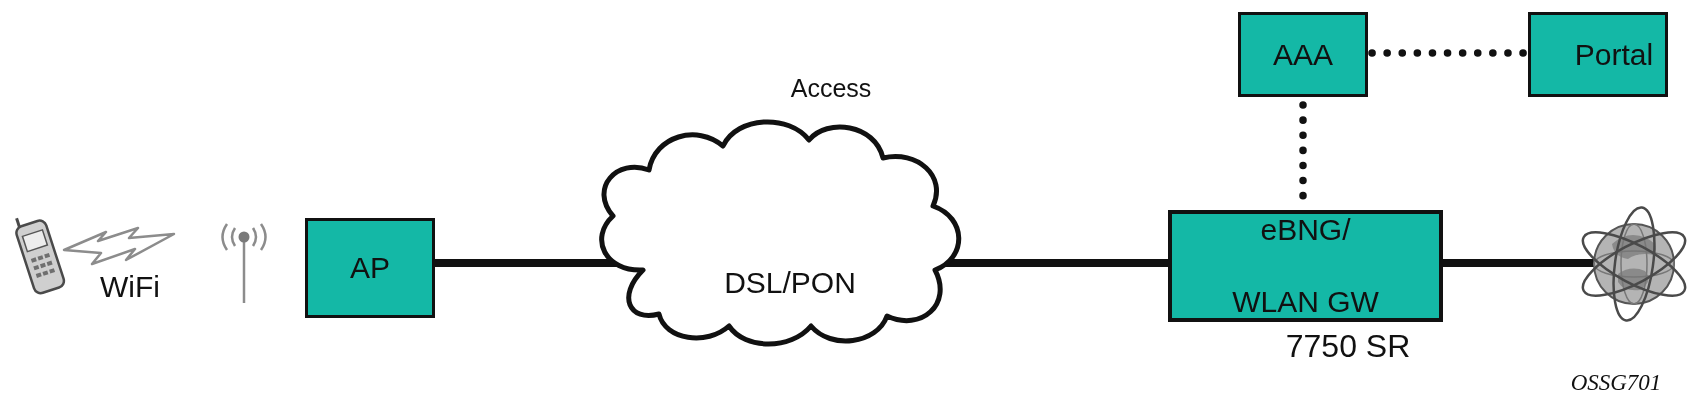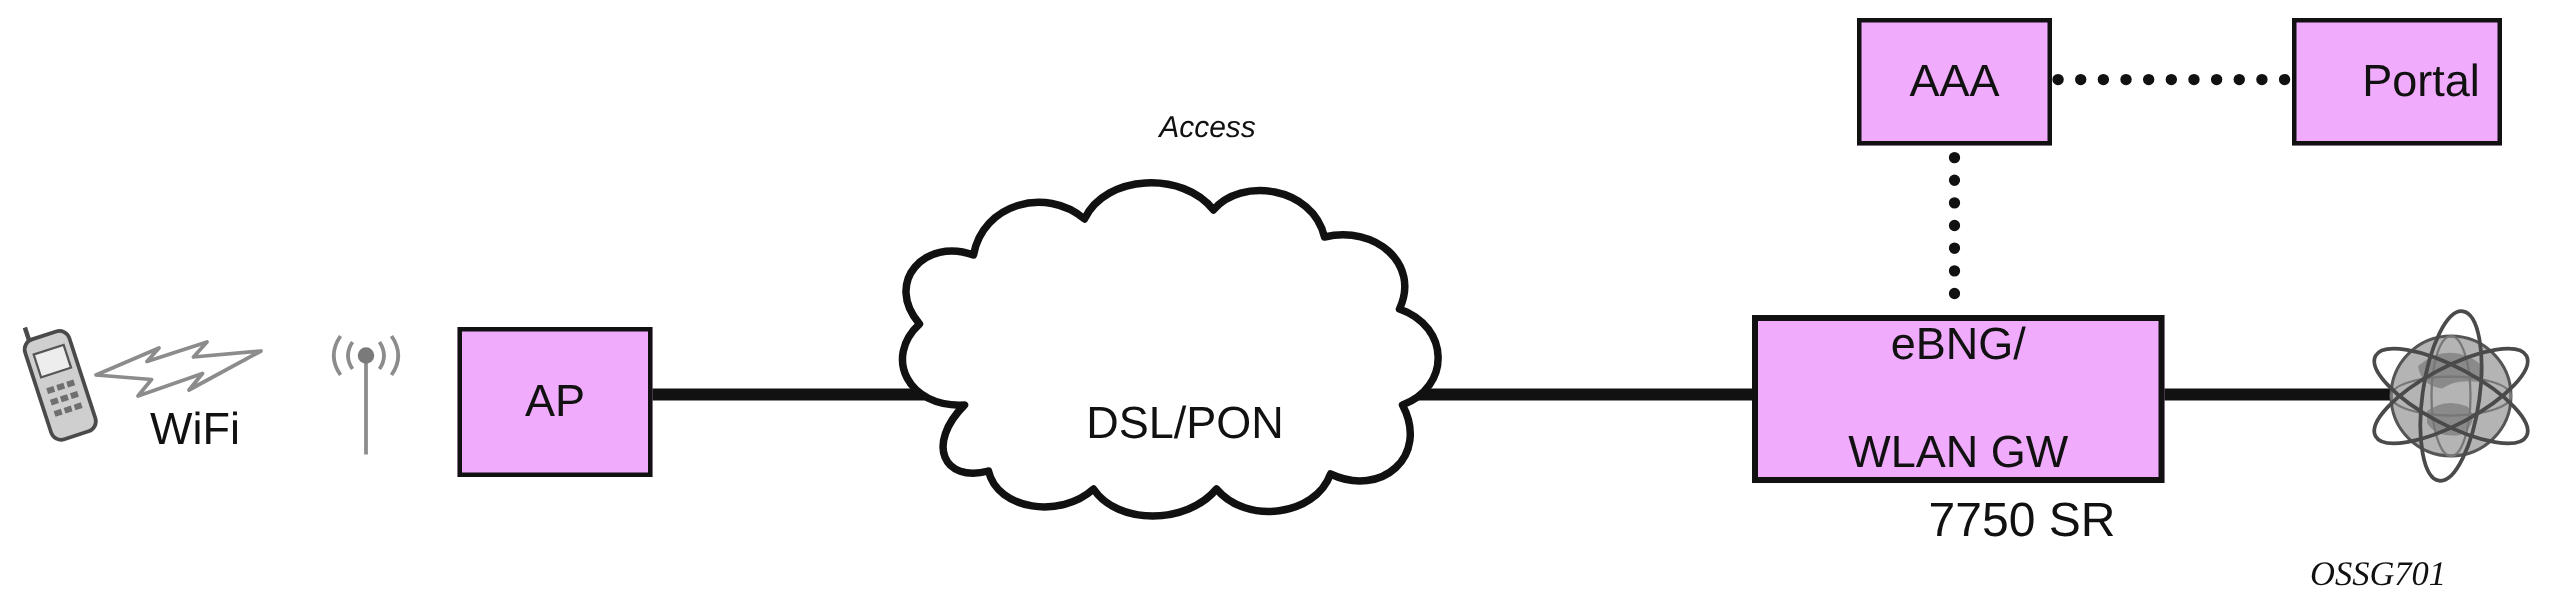--- a/index.html
+++ b/index.html
@@ -16,21 +16,21 @@
     overflow: hidden;
     color: #111;
   }
   .line {
     position: absolute;
     height: 8px;
     background: #111;
   }
   .box {
     position: absolute;
-    background: #f0abfc;
+    background: #14b8a6;
     border: 3px solid #111;
     display: flex;
     flex-direction: column;
     align-items: center;
     justify-content: center;
     font-size: 30px;
     line-height: 36px;
     color: #111;
     box-sizing: border-box;
     text-align: center;
@@ -39,21 +39,21 @@
     position: absolute;
     color: #111;
     font-size: 30px;
     text-align: center;
   }
   .abs { position: absolute; }
   #figure-id {
     font-family: "Liberation Serif", serif;
     font-style: italic;
     font-size: 23px;
-    text-align: left;
+    text-align: center;
   }
 </style>
 </head>
 <body>
 
 <div id="canvas">
 
   <div class="line" style="left:430px; top:259px; width:220px;"></div>
   <div class="line" style="left:940px; top:259px; width:240px;"></div>
   <div class="line" style="left:1438px; top:259px; width:175px;"></div>
@@ -94,21 +94,21 @@
     <path d="M39 13 Q33 22 39 31" fill="none" stroke="#8c8c8c" stroke-width="2.5"></path>
     <path d="M31 9  Q22 22 31 35" fill="none" stroke="#8c8c8c" stroke-width="2.5"></path>
     <path d="M57 13 Q63 22 57 31" fill="none" stroke="#8c8c8c" stroke-width="2.5"></path>
     <path d="M65 9  Q74 22 65 35" fill="none" stroke="#8c8c8c" stroke-width="2.5"></path>
   </svg>
 
   <div class="box" style="left:305px; top:218px; width:130px; height:100px;">
     <span>AP</span>
   </div>
 
-  <div class="label" style="left:705px; top:74px; width:200px; font-size:20px;font-style:italic;">Access</div>
+  <div class="label" style="left:731px; top:74px; width:200px; font-size:25px;">Access</div>
 
   <svg class="abs" style="left:565px; top:110px;" width="450" height="250" viewBox="0 0 450 250">
     <path d="M 78,160
              C 40,162 24,128 48,106
              C 24,78 52,48 84,60
              C 90,26 132,14 158,36
              C 172,6 224,4 244,30
              C 262,8 310,14 318,48
              C 352,40 382,66 368,96
              C 402,108 402,148 370,160

